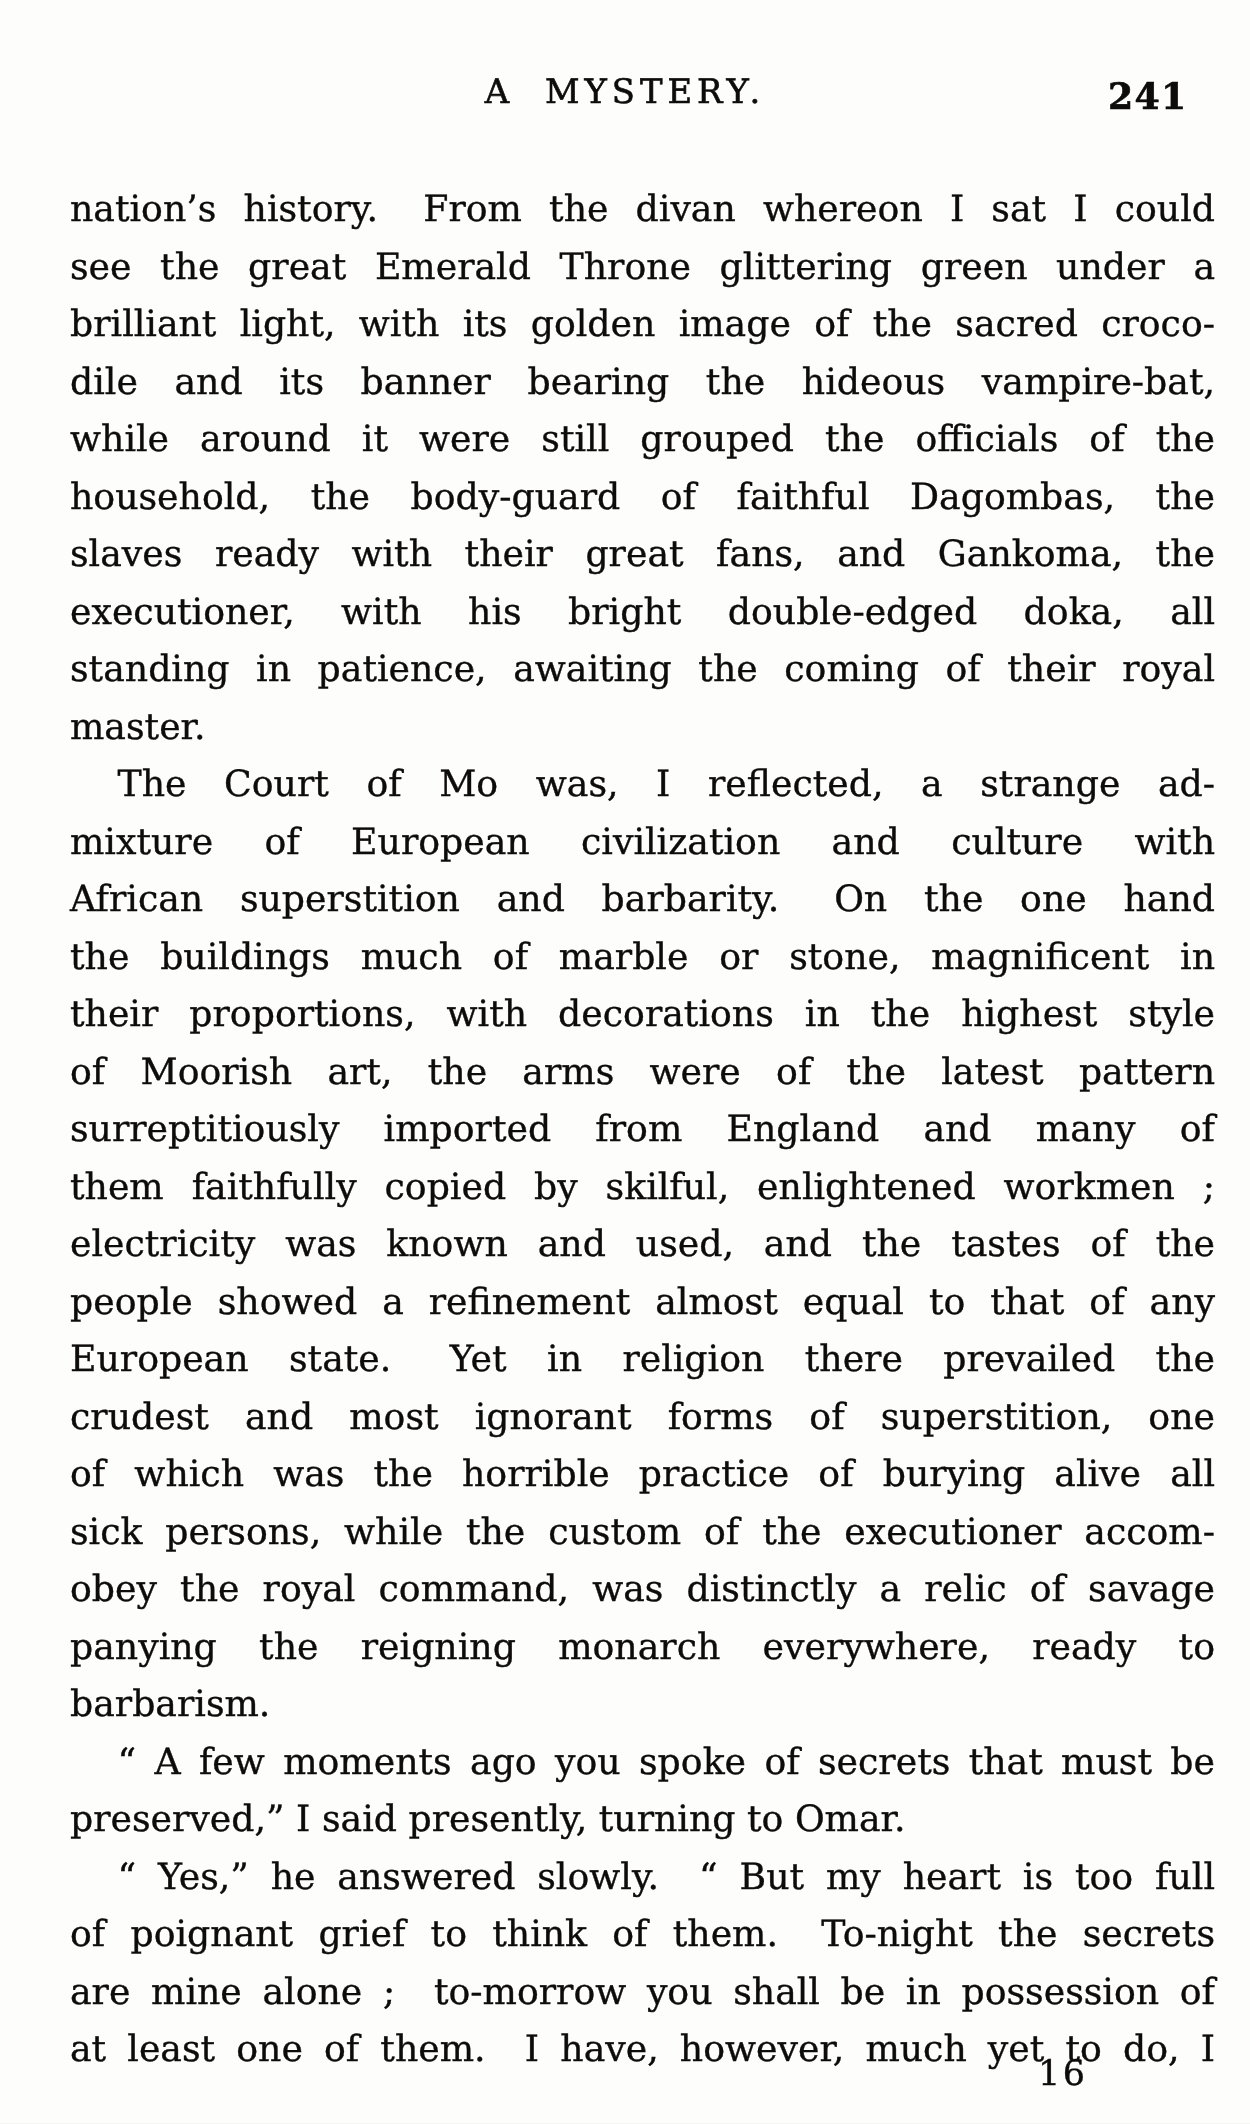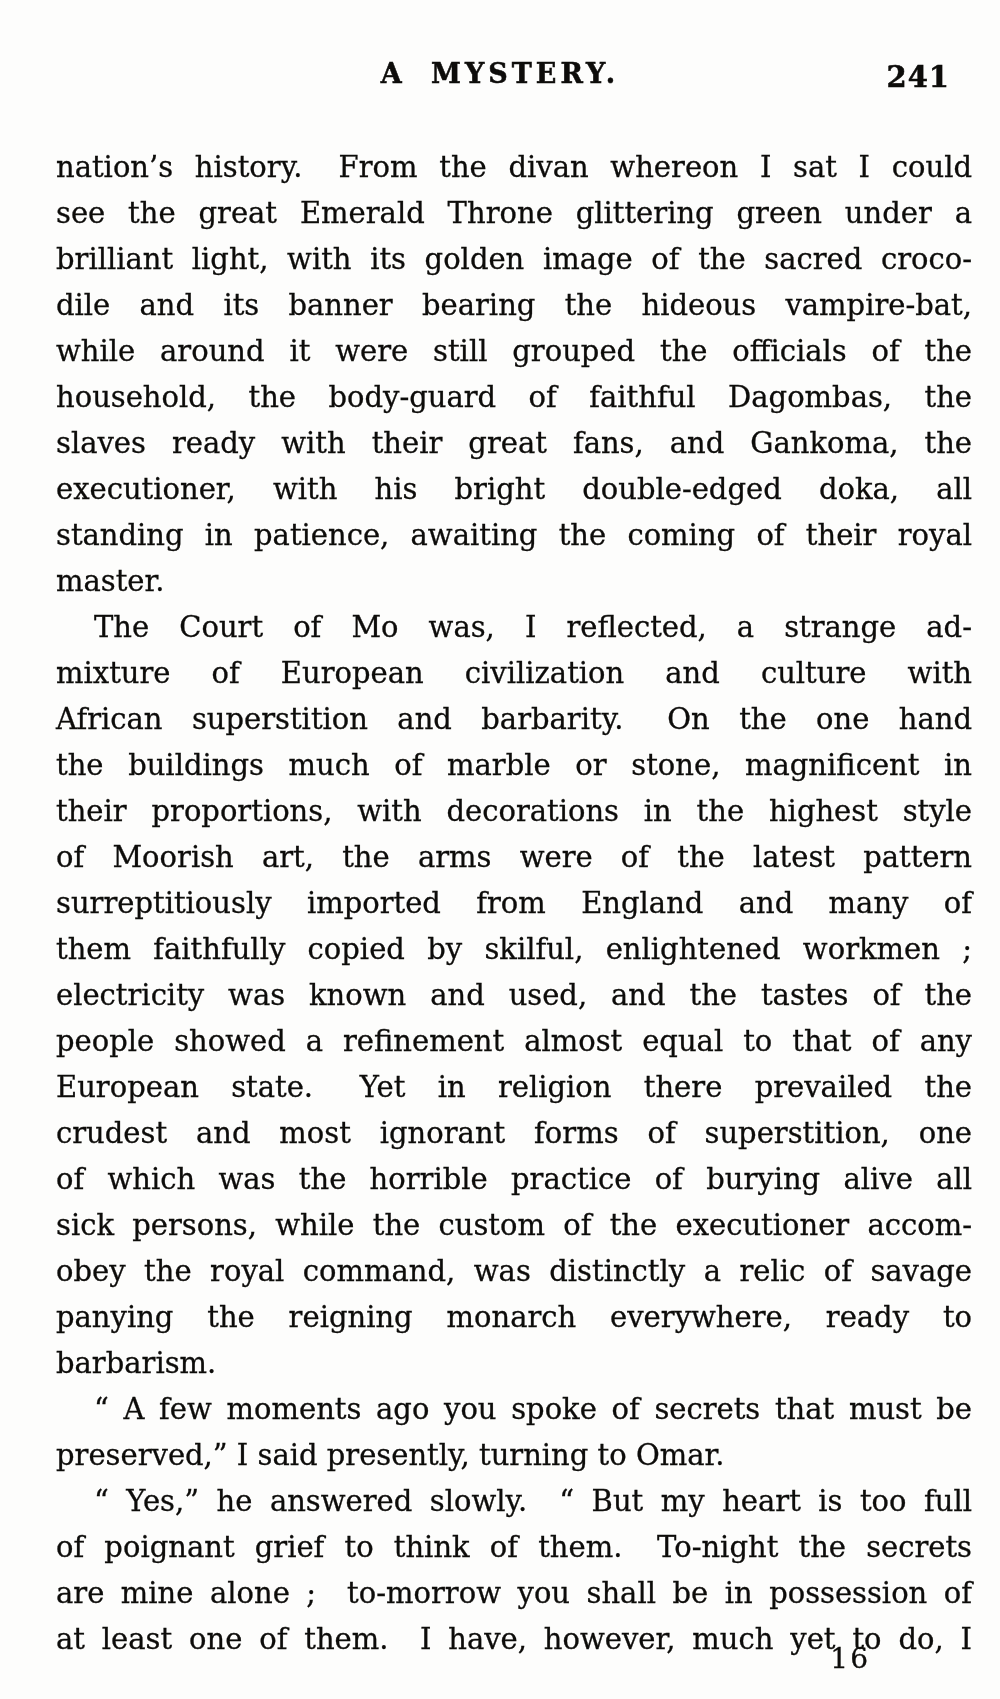--- a/index.html
+++ b/index.html
@@ -24,21 +24,21 @@
     left: 0;
     right: 0;
     height: 36px;
   }
   .head-title {
     position: absolute;
     left: 500px;
     top: 0;
     transform: translateX(-50%);
     font-size: 27px;
-    font-weight: 700;
+    font-weight: 400;
     letter-spacing: 4px;
     word-spacing: 12px;
     white-space: nowrap;
     text-align: center;
     -webkit-text-stroke: 0.5px currentColor;
   }
   .head-page-num {
     position: absolute;
     right: 50px;
     top: 2px;

